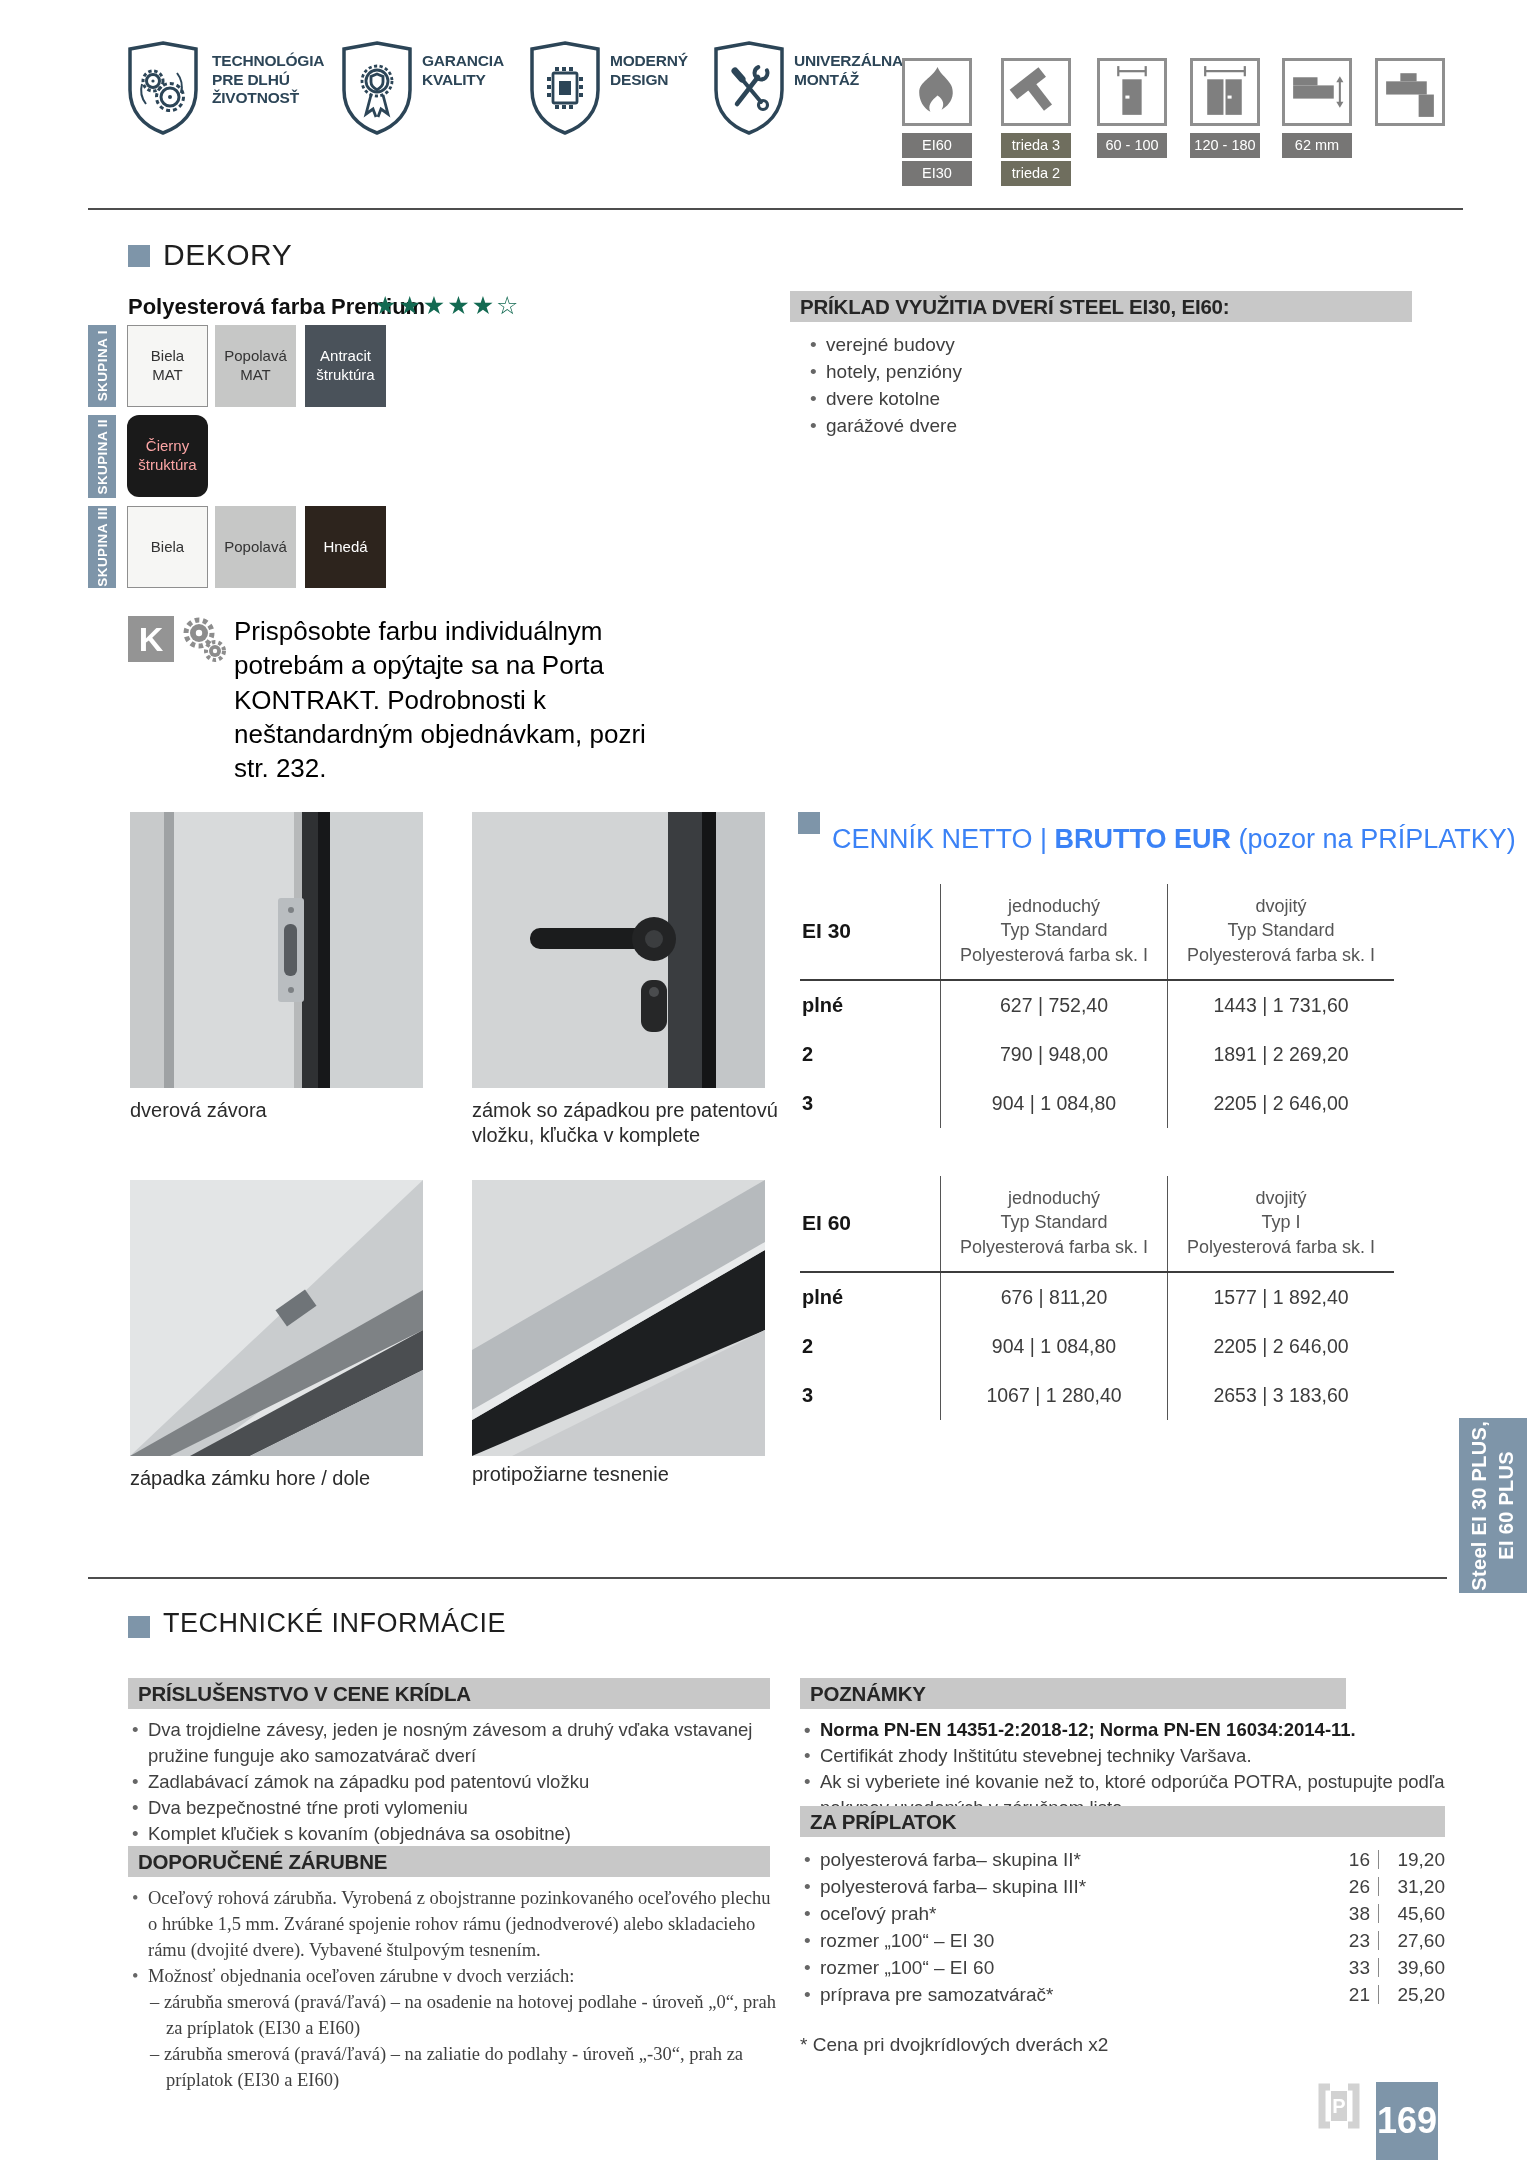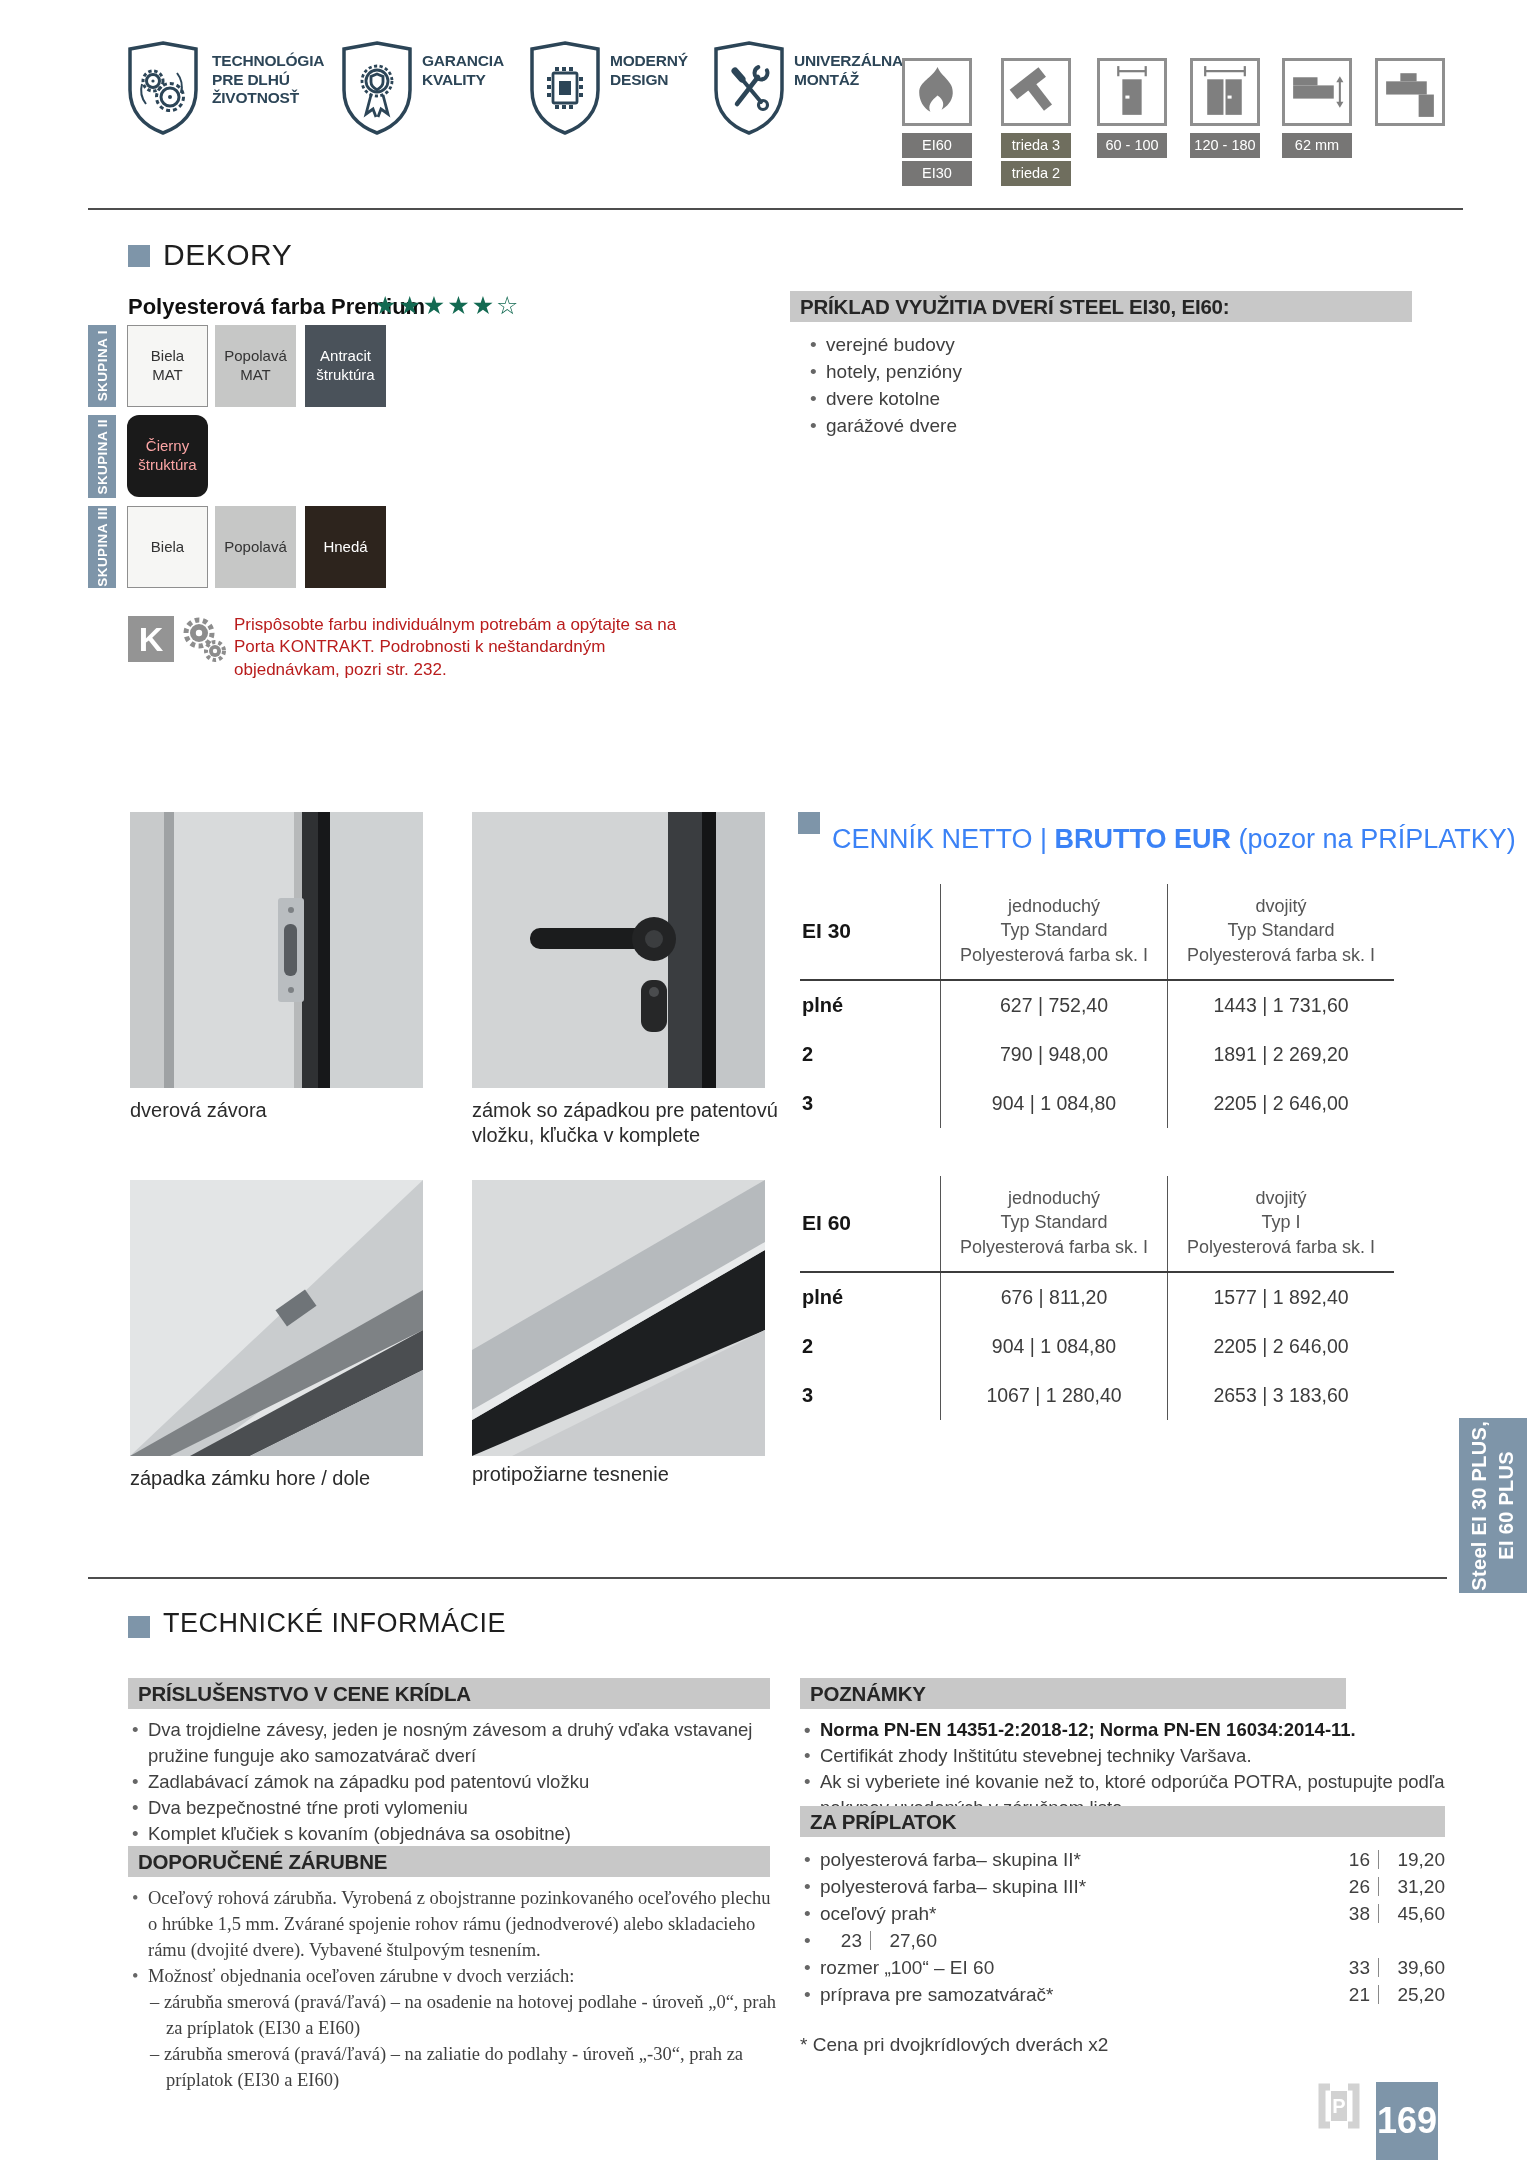--- a/index.html
+++ b/index.html
@@ -46,21 +46,21 @@
   .sw-ash{background:#c6c7c6;color:#333;}
   .sw-anthracite{background:#4a525a;color:#fff;}
   .sw-black{background:#1a1a1a;color:#fca5a5;border-radius:12px;}
   .sw-brown{background:#2d241d;color:#fff;}
   #sw11{left:127px;top:325px}#sw12{left:215px;top:325px}#sw13{left:305px;top:325px}
   #sw21{left:127px;top:415px}
   #sw31{left:127px;top:506px}#sw32{left:215px;top:506px}#sw33{left:305px;top:506px}
   #k-logo{position:absolute;left:128px;top:616px;width:46px;height:46px;background:#949494;color:#fff;
           font-weight:bold;font-size:34px;display:flex;align-items:center;justify-content:center;}
   #k-gears{position:absolute;left:181px;top:616px;}
-  #k-note{position:absolute;left:234px;top:614px;width:448px;font-size:17px;line-height:1.32;color:#b91c1c;}
+  #k-note{position:absolute;left:234px;top:614px;width:448px;font-size:26px;line-height:1.32;color:#000000;}
 
   
   .bar{position:absolute;background:#c8c8c8;height:31px;line-height:31px;font-weight:bold;
        font-size:20.5px;color:#262626;padding-left:10px;box-sizing:border-box;letter-spacing:-0.2px;}
   ul.plain{list-style:none;margin:0;padding:0;}
   .bullets li{position:relative;padding-left:20px;font-size:18.5px;color:#3f3f3f;line-height:26px;}
   .bullets li::before{content:"•";position:absolute;left:4px;color:#666;}
   .bullets li.sub{padding-left:38px;text-indent:-16px;}
   .bullets li.sub::before{content:"";}
   .bullets li.bold{font-weight:bold;color:#1d1d1d;}
@@ -460,20 +460,21 @@
     <span class="za-div"></span>
     <span class="za-brutto">31,20</span>
   </div>
   <div class="za-row">
     <span class="za-label">oceľový prah*</span>
     <span class="za-netto">38</span>
     <span class="za-div"></span>
     <span class="za-brutto">45,60</span>
   </div>
   <div class="za-row">
+    <span class="za-label">rozmer „100“ – EI 30</span>
     <span class="za-netto">23</span>
     <span class="za-div"></span>
     <span class="za-brutto">27,60</span>
   </div>
   <div class="za-row">
     <span class="za-label">rozmer „100“ – EI 60</span>
     <span class="za-netto">33</span>
     <span class="za-div"></span>
     <span class="za-brutto">39,60</span>
   </div>

